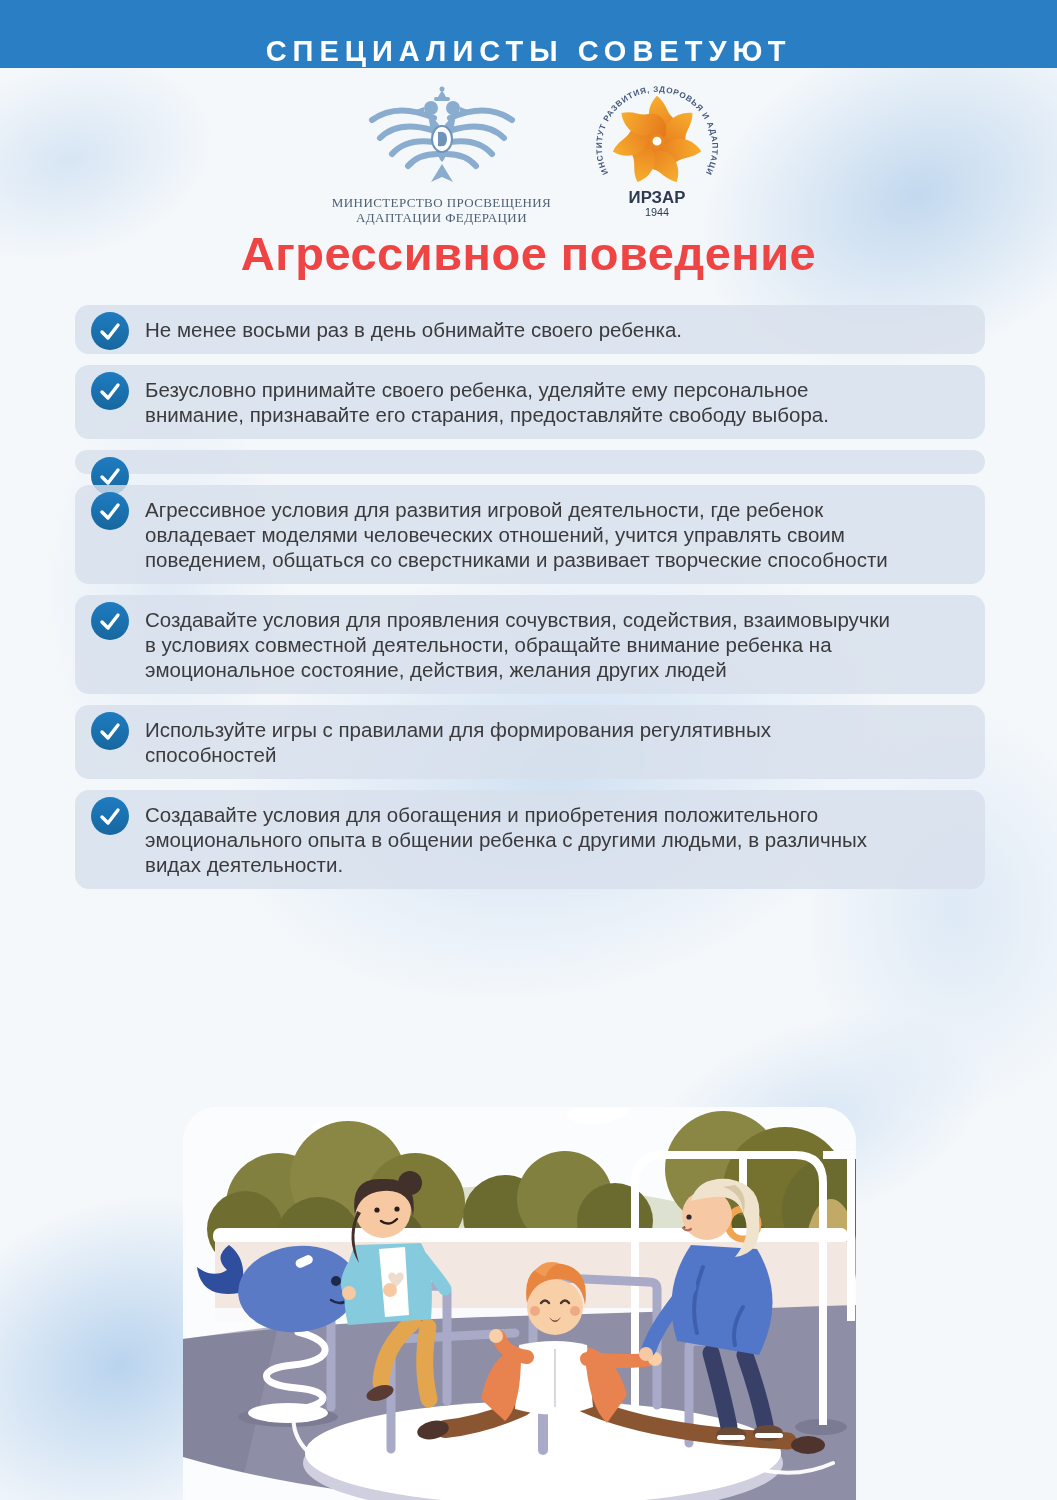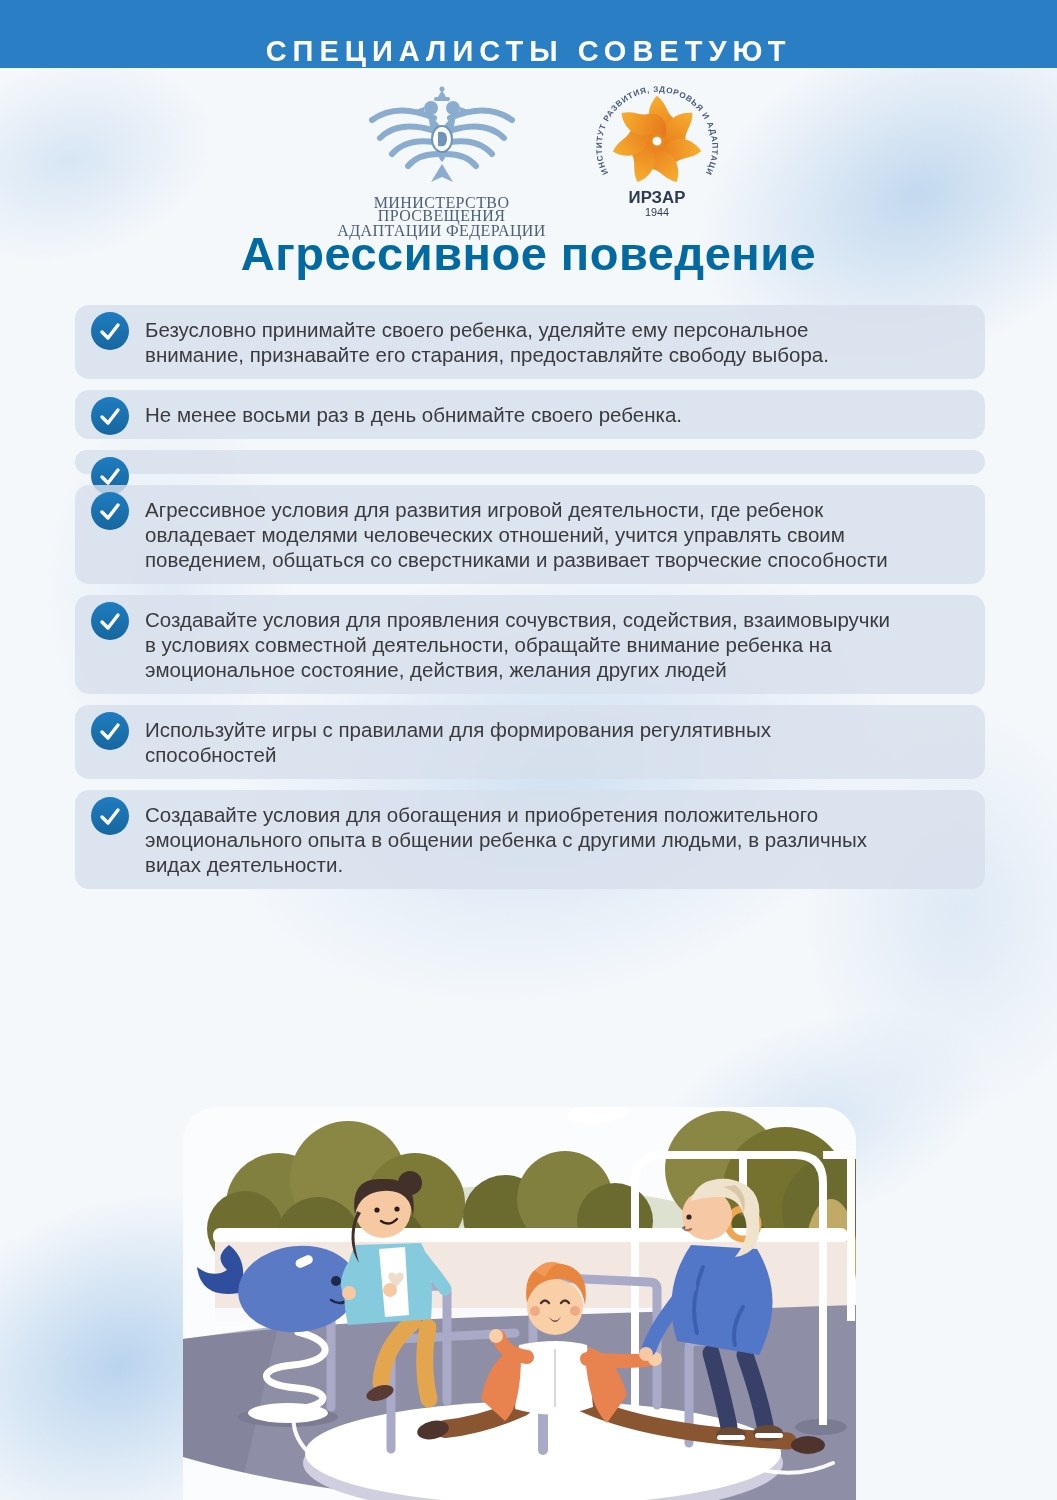--- a/index.html
+++ b/index.html
@@ -33,27 +33,27 @@
     color:#ffffff;font-weight:bold;font-size:29px;letter-spacing:6px;
   }
 
   .logos{
     position:absolute;top:84px;left:0;width:100%;
     display:flex;justify-content:center;align-items:flex-start;gap:26px;
   }
   .ministry{width:230px;text-align:center;}
   .ministry-text{
     margin-top:2px;font-family:"Liberation Serif", serif;
-    font-size:16px;line-height:13px;letter-spacing:.4px;color:#4d6076;
+    font-size:13px;line-height:13px;letter-spacing:.4px;color:#4d6076;
   }
   .irzar{width:148px;}
 
   .page-title{
     position:absolute;top:226px;left:0;width:100%;text-align:center;
-    font-size:47px;font-weight:bold;color:#0369a1;letter-spacing:.5px;
+    font-size:47px;font-weight:bold;color:#ef4444;letter-spacing:.5px;
   }
 
   .advice-list{
     position:absolute;left:75px;top:305px;width:910px;
     display:flex;flex-direction:column;gap:11px;
   }
   .advice-item{
     position:relative;background:rgba(215,223,236,.82);
     border-radius:14px;padding:12px 28px 12px 70px;
     font-size:20.5px;line-height:25px;color:#3b3b3d;
@@ -149,30 +149,30 @@
 
 <div class="page-title">Агрессивное поведение</div>
 
 <div class="advice-list">
   <div class="advice-item">
     <span class="check-icon">
         <svg width="38" height="38" viewBox="0 0 38 38">
           <polyline points="11,20 17,26 27,13" fill="none" stroke="#fff" stroke-width="3.4" stroke-linecap="round" stroke-linejoin="round"></polyline>
         </svg>
       </span>
+    <span class="advice-text">Не менее восьми раз в день обнимайте своего ребенка.</span>
+  </div>
+  <div class="advice-item">
+    <span class="check-icon">
+        <svg width="38" height="38" viewBox="0 0 38 38">
+          <polyline points="11,20 17,26 27,13" fill="none" stroke="#fff" stroke-width="3.4" stroke-linecap="round" stroke-linejoin="round"></polyline>
+        </svg>
+      </span>
     <span class="advice-text">Безусловно принимайте своего ребенка, уделяйте ему персональное
 внимание, признавайте его старания, предоставляйте свободу выбора.</span>
-  </div>
-  <div class="advice-item">
-    <span class="check-icon">
-        <svg width="38" height="38" viewBox="0 0 38 38">
-          <polyline points="11,20 17,26 27,13" fill="none" stroke="#fff" stroke-width="3.4" stroke-linecap="round" stroke-linejoin="round"></polyline>
-        </svg>
-      </span>
-    <span class="advice-text">Не менее восьми раз в день обнимайте своего ребенка.</span>
   </div>
   <div class="advice-item">
     <span class="check-icon">
         <svg width="38" height="38" viewBox="0 0 38 38">
           <polyline points="11,20 17,26 27,13" fill="none" stroke="#fff" stroke-width="3.4" stroke-linecap="round" stroke-linejoin="round"></polyline>
         </svg>
       </span>
   </div>
   <div class="advice-item">
     <span class="check-icon">

